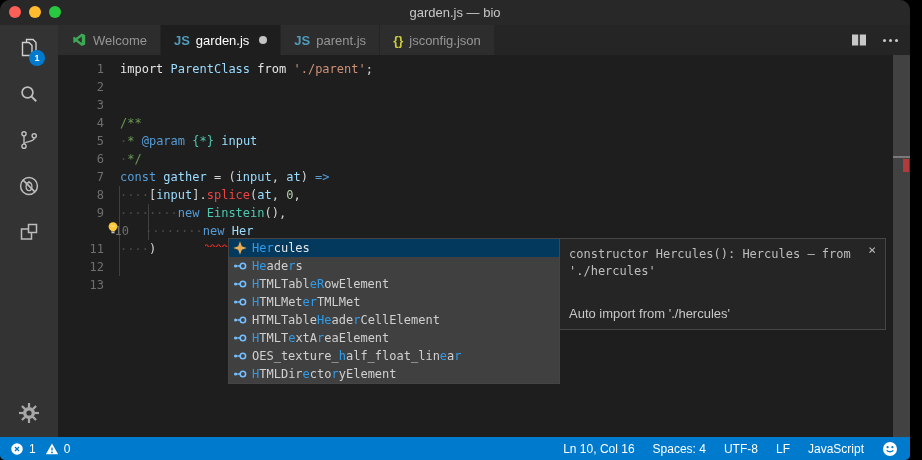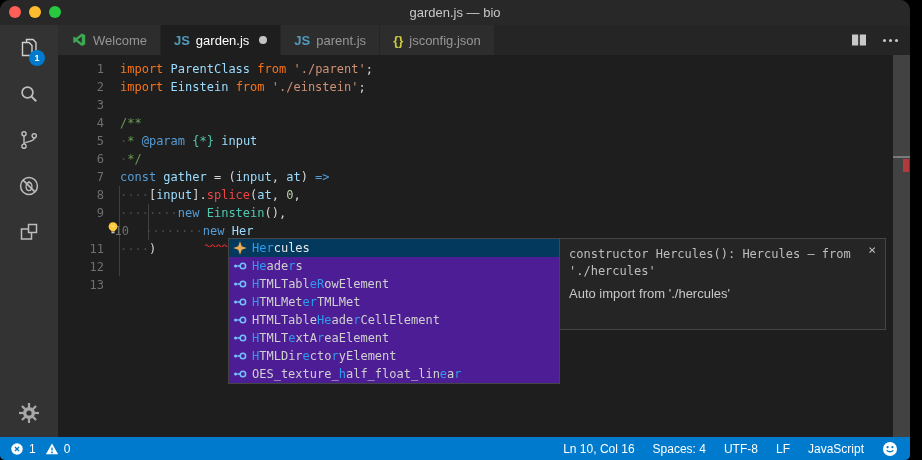--- a/index.html
+++ b/index.html
@@ -22,41 +22,41 @@
   .js-glyph{font-size:13px;font-weight:bold;font-family:"Liberation Sans",sans-serif;}
   .dirty{width:8px;height:8px;border-radius:50%;background:#C4C4C4;margin-left:4px;}
   .tab-actions{position:absolute;right:12px;top:0;height:30px;display:flex;align-items:center;gap:16px;}
   .dots{display:flex;gap:3px;cursor:pointer;}
   .dots span{width:3px;height:3px;border-radius:50%;background:#C8C8C8;}
   
   .editor{position:absolute;left:58px;top:55px;right:0;bottom:23px;background:#1E1E1E;font-family:"DejaVu Sans Mono",monospace;font-size:12px;}
   .code-row{position:absolute;left:0;right:17px;height:18px;line-height:18px;}
   .ln{position:absolute;left:0;width:46px;text-align:right;color:#6E7070;}
   .ct{position:absolute;left:62px;white-space:pre;color:#D4D4D4;}
-  .tk-kw{color:#f97316}.tk-kw2{color:#569CD6}.tk-id{color:#9CDCFE}.tk-str{color:#CE9178}
+  .tk-kw{color:#e5e5e5}.tk-kw2{color:#569CD6}.tk-id{color:#9CDCFE}.tk-str{color:#CE9178}
   .tk-num{color:#B5CEA8}.tk-cls{color:#4EC9B0}.tk-fn{color:#ef4444}.tk-pl{color:#D4D4D4}
   .tk-cmt{color:#6A9955}.tk-tag{color:#569CD6}.tk-ws{color:#4A4A4A}
   .iguide{position:absolute;width:1px;background:#404040;}
   #guideA{left:61px;top:131px;height:90px;} #guideB{left:90px;top:149px;height:36px;}
   .bulb{position:absolute;left:47px;top:165px;}
   .squiggle{position:absolute;left:147px;top:181px;}
   .sb{position:absolute;right:0;top:0;width:17px;bottom:0;background:#424242;}
   .sb-cursorline{position:absolute;top:101px;left:0;right:0;height:2px;background:#7A7A7A;}
   .sb-error{position:absolute;top:104px;right:1px;width:6px;height:13px;background:#B13B3B;}
   
-  .suggest{position:absolute;left:228px;top:238px;width:330px;background:#4c1d95;border:1px solid #454545;font-family:"DejaVu Sans Mono",monospace;font-size:12px;z-index:5;}
+  .suggest{position:absolute;left:228px;top:238px;width:330px;background:#404040;border:1px solid #454545;font-family:"DejaVu Sans Mono",monospace;font-size:12px;z-index:5;}
   .sg-row{height:18px;display:flex;align-items:center;color:#D0D0D0;cursor:pointer;}
   .sg-row.sel{background:#04395E;color:#E8E8E8;}
   .sg-icon{width:16px;height:16px;margin:0 4px 0 3px;flex:none;}
   .sg-label{white-space:pre;}
   .hl{color:#2F9CEB;}
   
   .docw{position:absolute;left:558px;top:238px;width:328px;height:92px;background:#252526;border:1px solid #454545;z-index:4;box-sizing:border-box;}
   .doc-sig{margin:7px 26px 0 10px;font-family:"DejaVu Sans Mono",monospace;font-size:12px;line-height:17px;color:#BEBEBE;}
-  .doc-detail{margin:6px 10px 0 10px;font-size:13px;color:#C8C8C8;}
+  .doc-detail{margin:26px 10px 0 10px;font-size:13px;color:#C8C8C8;}
   .doc-close{position:absolute;top:3px;right:9px;color:#C0C0C0;font-size:13px;cursor:pointer;font-family:"DejaVu Sans Mono",monospace;}
   
   .statusbar{position:absolute;left:0;right:0;bottom:0;height:23px;background:#007ACC;color:#fff;font-size:12px;display:flex;justify-content:space-between;align-items:center;padding:0 12px 0 10px;box-sizing:border-box;z-index:6;}
   .sb-left{display:flex;align-items:center;gap:5px;cursor:pointer;}
   .sb-right{display:flex;align-items:center;gap:18px;}
   .sb-item{cursor:pointer;white-space:nowrap;}
 </style>
 </head>
 <body>
 
@@ -166,21 +166,20 @@
   <div class="editor">
     <div class="iguide" id="guideA"></div>
     <div class="iguide" id="guideB"></div>
     <div id="code-lines">
         <div class="code-row" style="top: 5px;">
           <span class="ln">1</span>
           <span class="ct"><span class="tk-kw">import</span><span class="tk-pl"> </span><span class="tk-id">ParentClass</span><span class="tk-pl"> </span><span class="tk-kw">from</span><span class="tk-pl"> </span><span class="tk-str">'./parent'</span><span class="tk-pl">;</span></span>
         </div>
         <div class="code-row" style="top: 23px;">
           <span class="ln">2</span>
-          <span class="ct"><span class="tk-kw">import</span><span class="tk-pl"> </span><span class="tk-id">Einstein</span><span class="tk-pl"> </span><span class="tk-kw">from</span><span class="tk-pl"> </span><span class="tk-str">'./einstein'</span><span class="tk-pl">;</span></span>
         </div>
         <div class="code-row" style="top: 41px;">
           <span class="ln">3</span>
           <span class="ct"></span>
         </div>
         <div class="code-row" style="top: 59px;">
           <span class="ln">4</span>
           <span class="ct"><span class="tk-cmt">/**</span></span>
         </div>
         <div class="code-row" style="top: 77px;">
@@ -285,29 +284,29 @@
             <circle cx="10.9" cy="8" r="2.7" fill="none" stroke="#75BEFF" stroke-width="1.6"></circle>
           </svg></span>
         <span class="sg-label"><span class="hl">H</span><span>TMLT</span><span class="hl">e</span><span>xtA</span><span class="hl">r</span><span>eaElement</span></span>
       </div>
       <div class="sg-row">
         <span class="sg-icon"><svg width="16" height="16" viewBox="0 0 16 16">
             <circle cx="3.6" cy="8" r="1.6" fill="#75BEFF"></circle>
             <line x1="5.2" y1="8" x2="8" y2="8" stroke="#75BEFF" stroke-width="1.5"></line>
             <circle cx="10.9" cy="8" r="2.7" fill="none" stroke="#75BEFF" stroke-width="1.6"></circle>
           </svg></span>
+        <span class="sg-label"><span>OES_texture_</span><span class="hl">h</span><span>alf_float_lin</span><span class="hl">e</span><span>a</span><span class="hl">r</span></span>
+      </div>
+      <div class="sg-row">
+        <span class="sg-icon"><svg width="16" height="16" viewBox="0 0 16 16">
+            <circle cx="3.6" cy="8" r="1.6" fill="#75BEFF"></circle>
+            <line x1="5.2" y1="8" x2="8" y2="8" stroke="#75BEFF" stroke-width="1.5"></line>
+            <circle cx="10.9" cy="8" r="2.7" fill="none" stroke="#75BEFF" stroke-width="1.6"></circle>
+          </svg></span>
         <span class="sg-label"><span class="hl">H</span><span>TMLDir</span><span class="hl">e</span><span>cto</span><span class="hl">r</span><span>yElement</span></span>
-      </div>
-      <div class="sg-row">
-        <span class="sg-icon"><svg width="16" height="16" viewBox="0 0 16 16">
-            <circle cx="3.6" cy="8" r="1.6" fill="#75BEFF"></circle>
-            <line x1="5.2" y1="8" x2="8" y2="8" stroke="#75BEFF" stroke-width="1.5"></line>
-            <circle cx="10.9" cy="8" r="2.7" fill="none" stroke="#75BEFF" stroke-width="1.6"></circle>
-          </svg></span>
-        <span class="sg-label"><span>OES_texture_</span><span class="hl">h</span><span>alf_float_lin</span><span class="hl">e</span><span>a</span><span class="hl">r</span></span>
       </div>
     </div>
 
   <div class="docw">
     <div class="doc-sig">constructor Hercules(): Hercules — from './hercules'</div>
     <div class="doc-detail">Auto import from './hercules'</div>
     <span class="doc-close">×</span>
   </div>
 
   <div class="statusbar">

